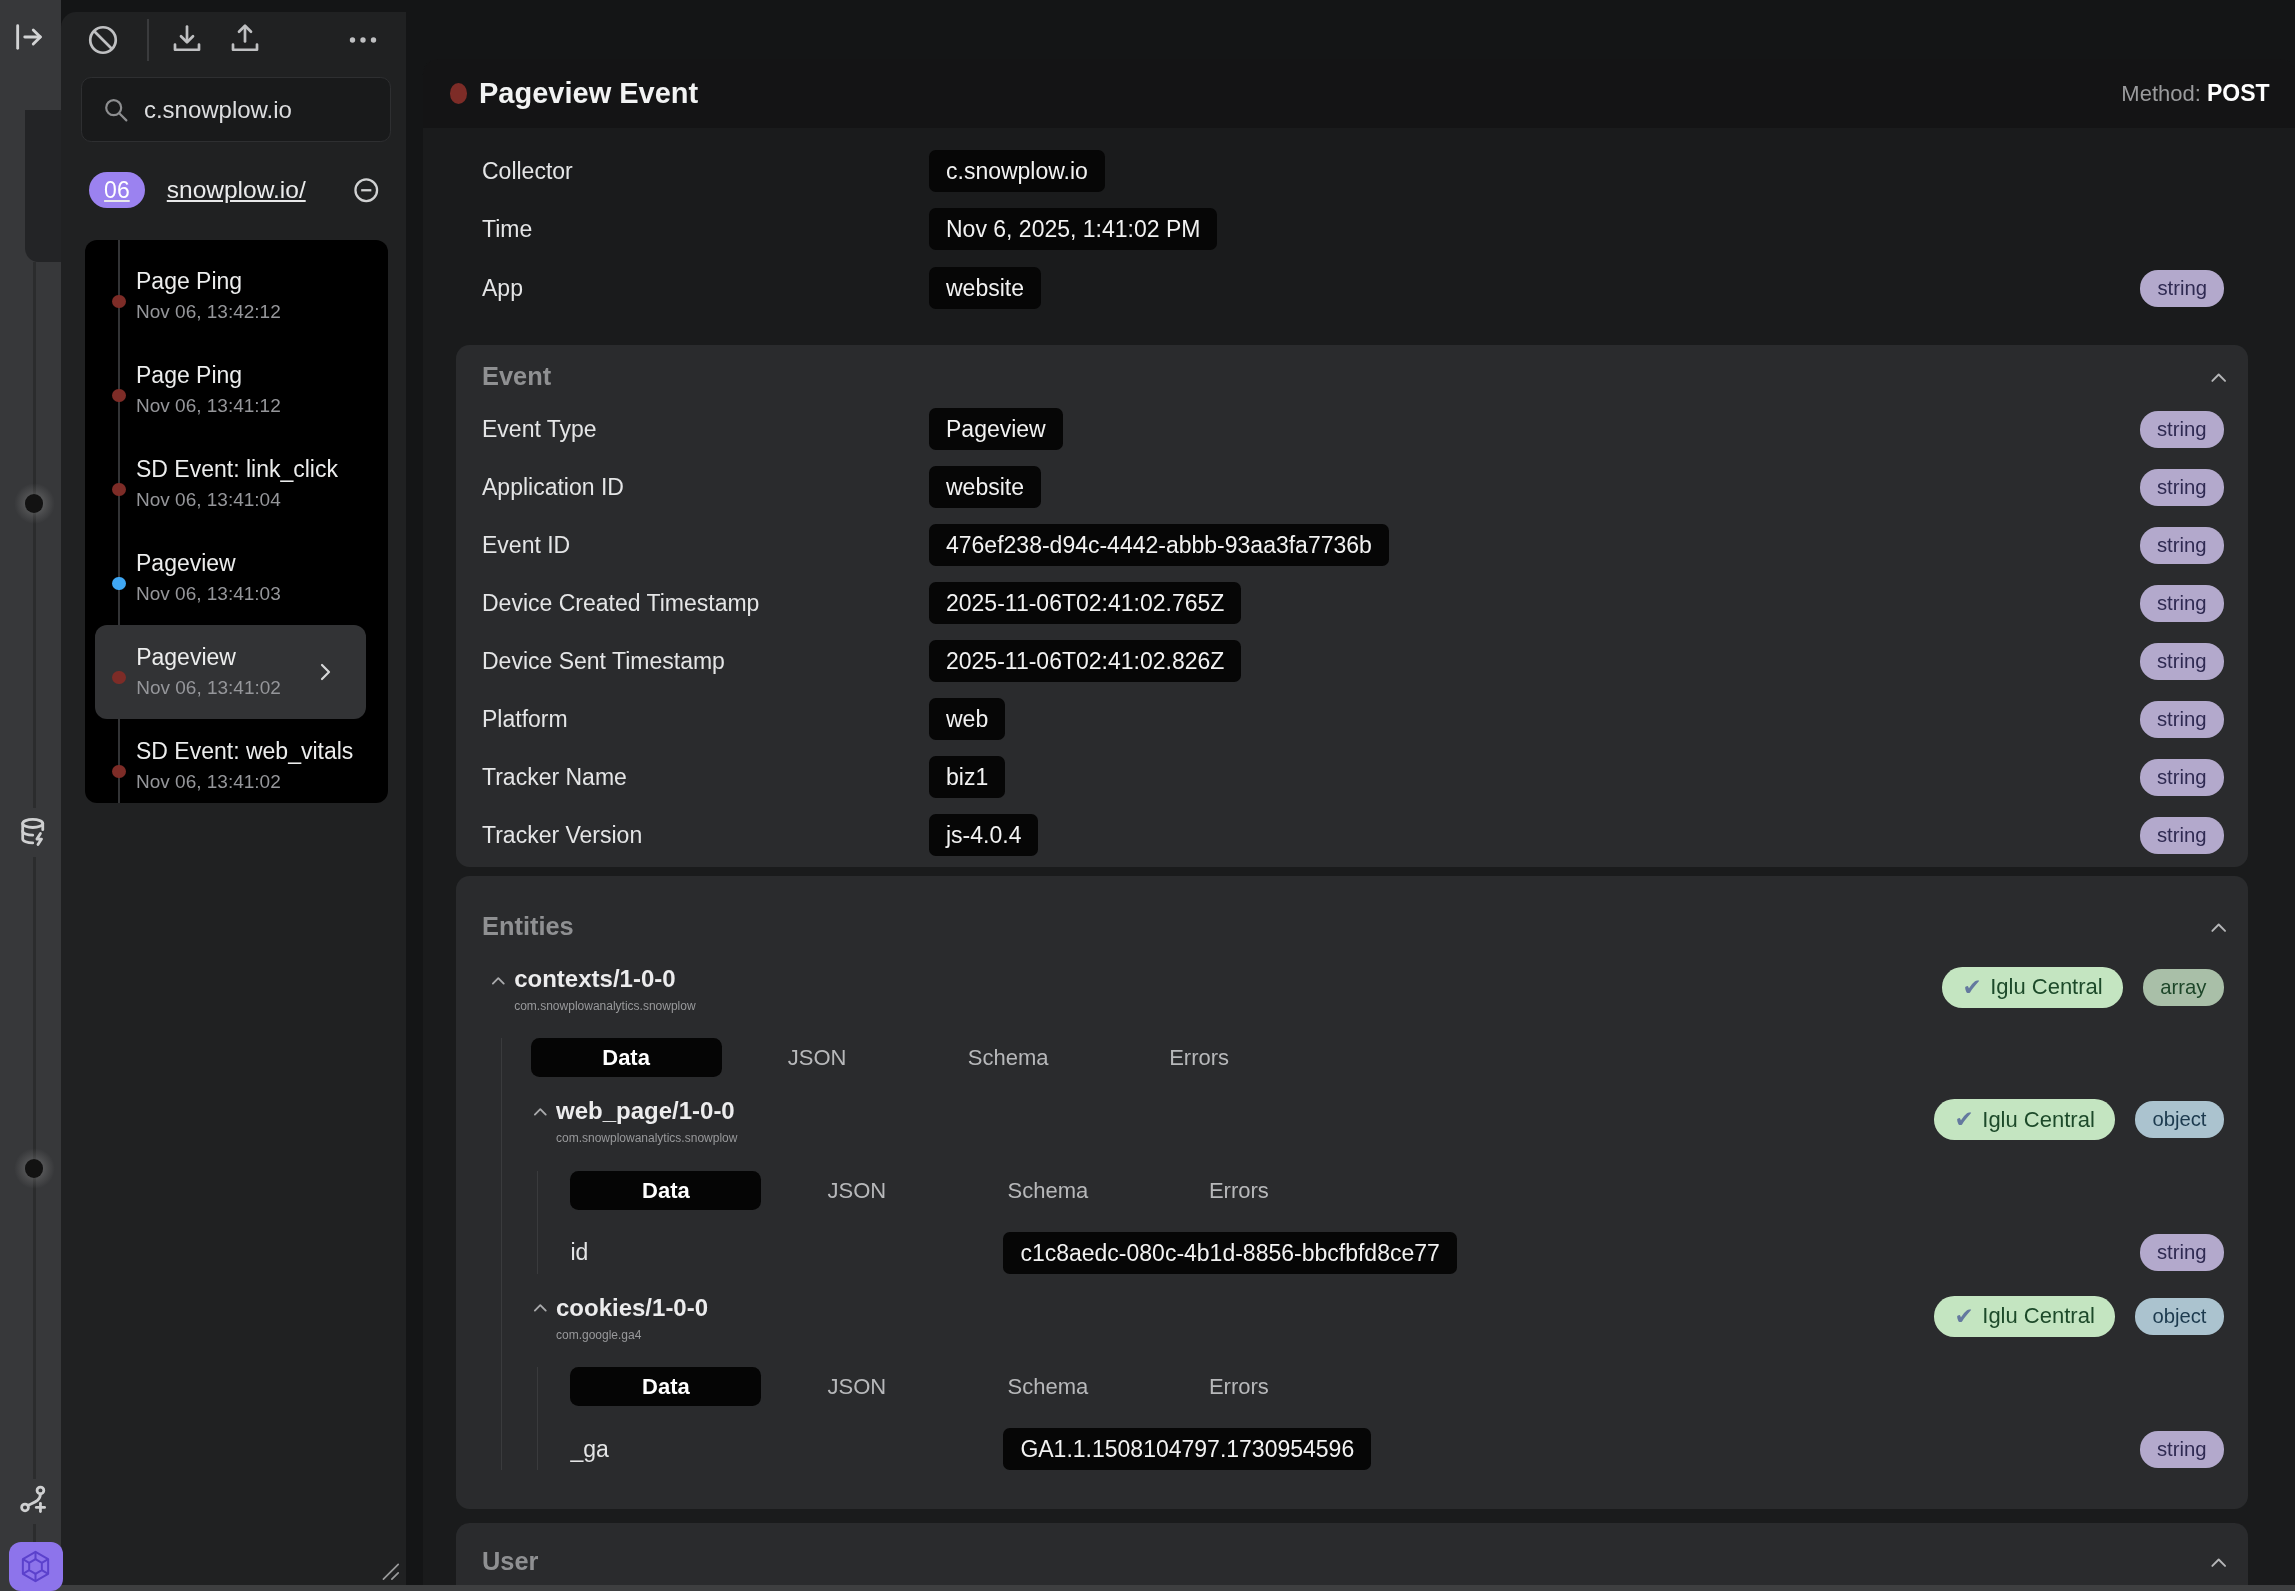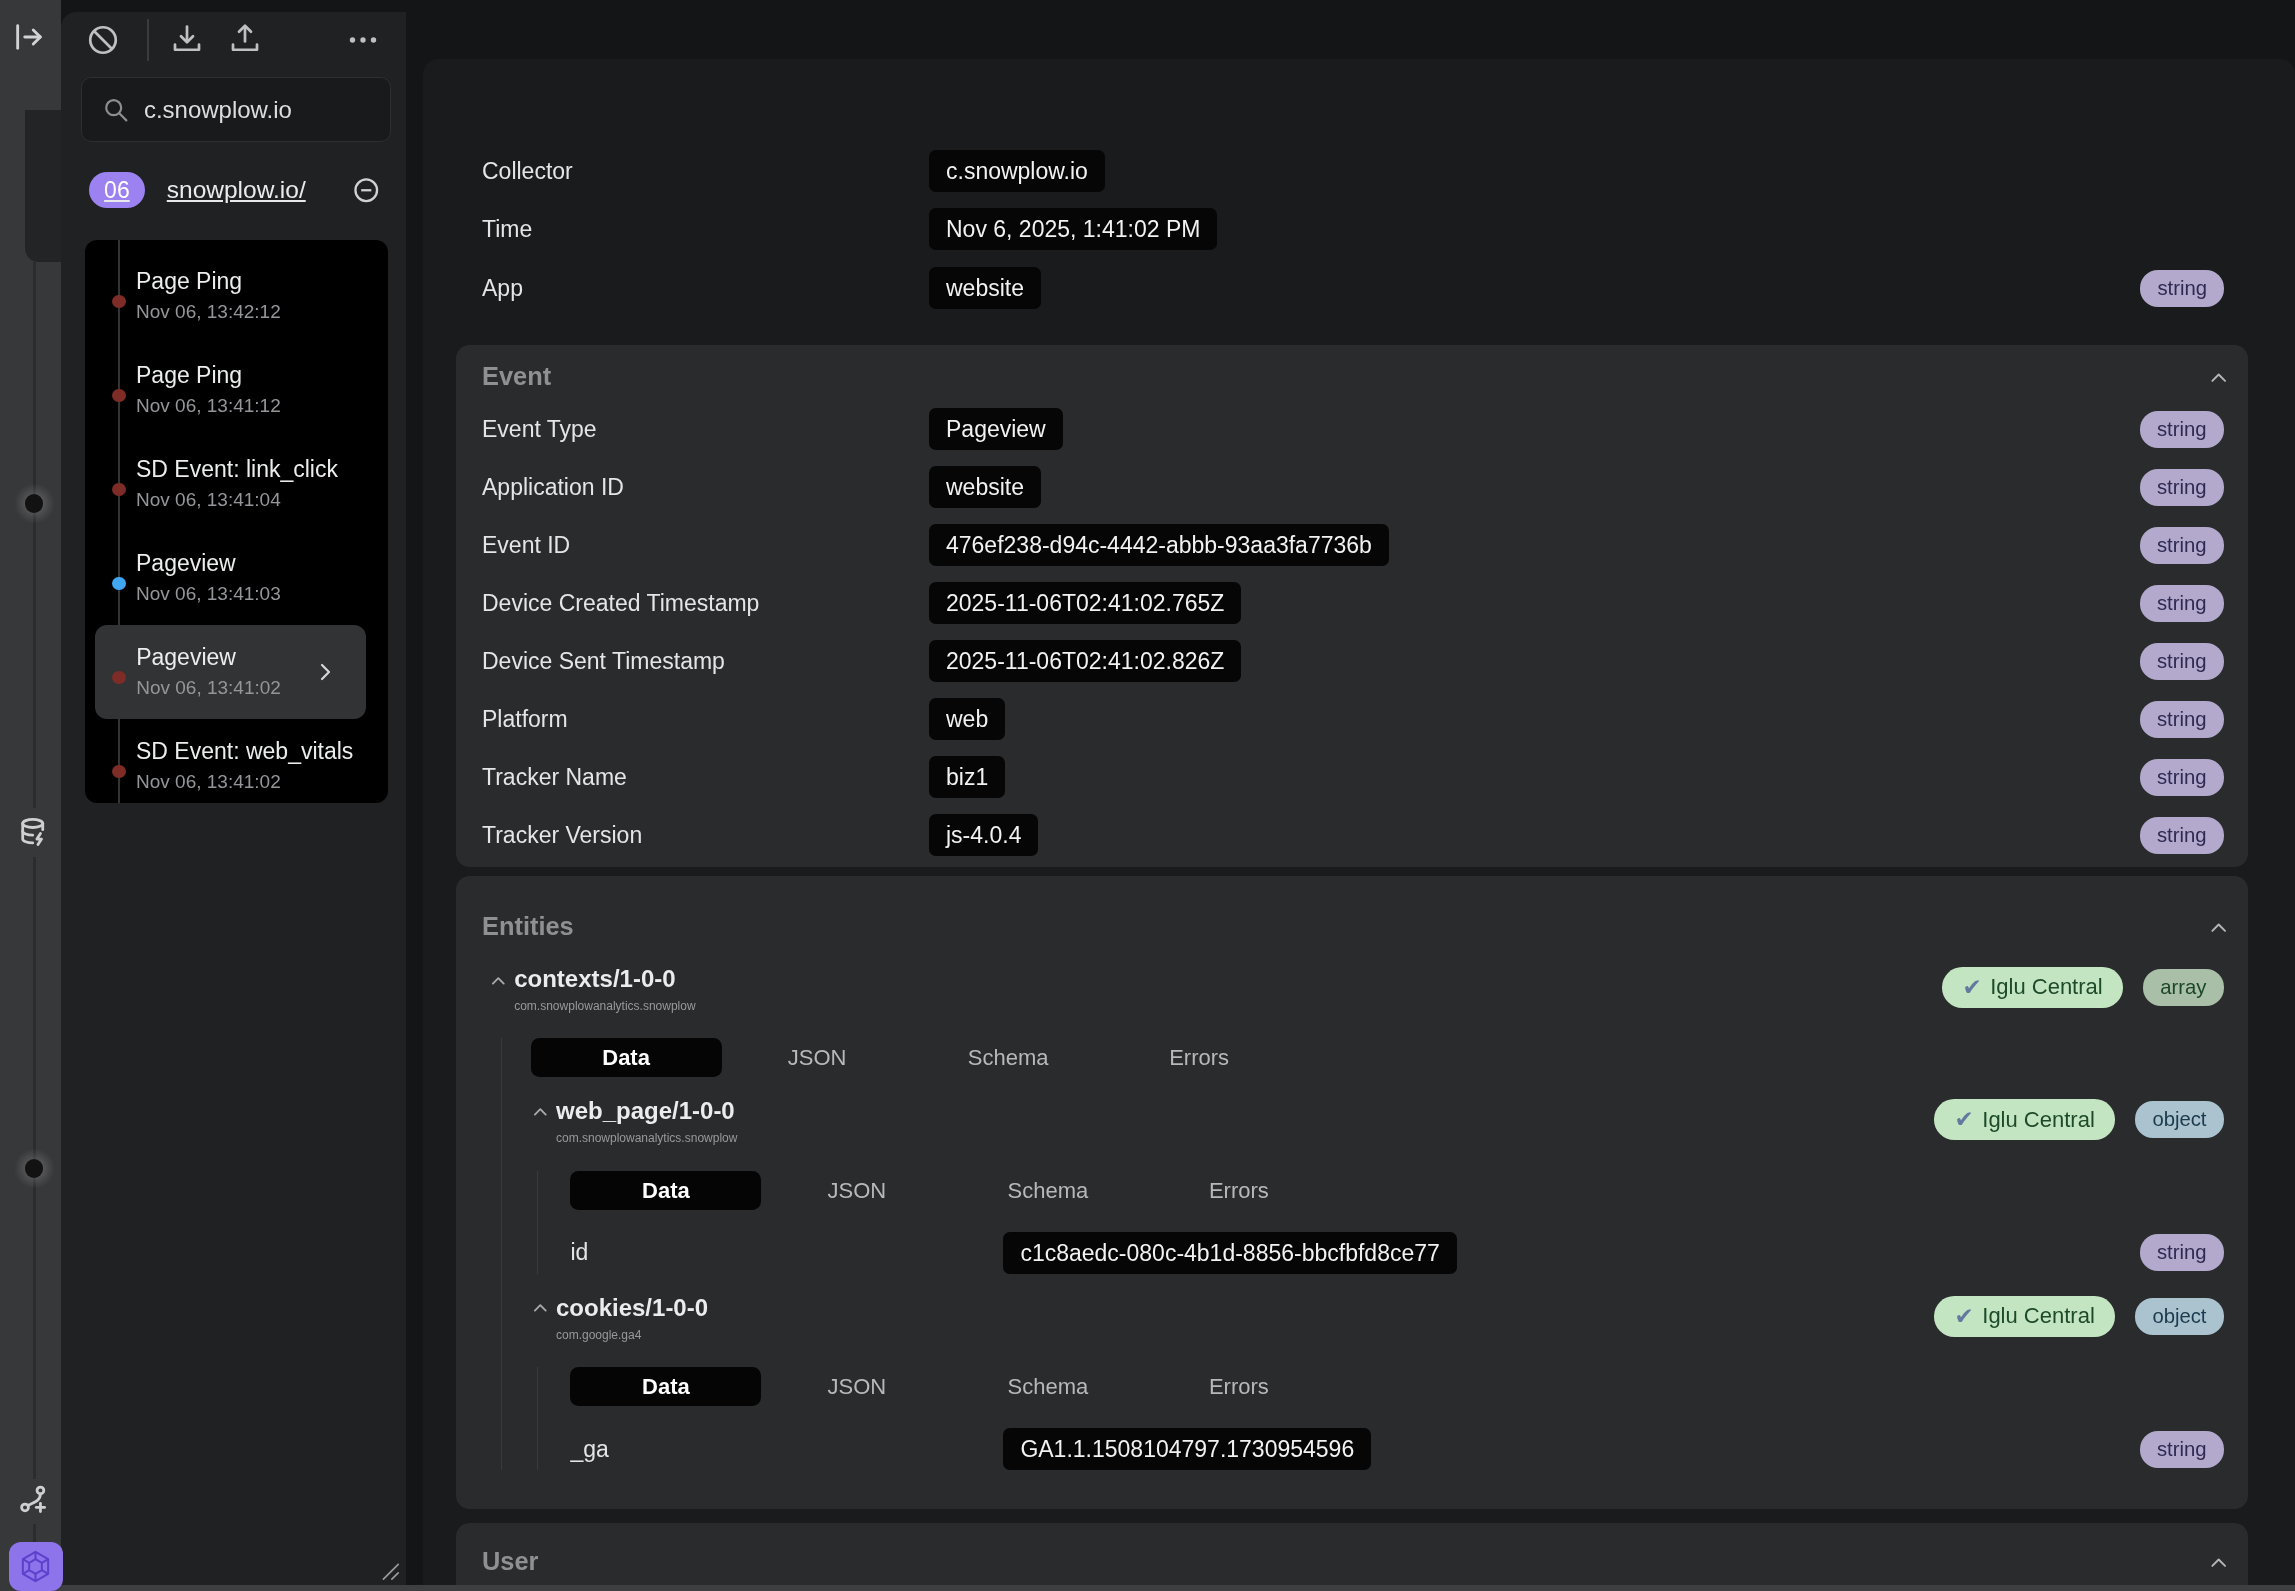--- a/index.html
+++ b/index.html
@@ -267,20 +267,28 @@
 
     <div class="sb-resize">
       <svg viewBox="0 0 24 24" fill="none" stroke="currentColor" stroke-width="1.6" stroke-linecap="round">
           <path d="M21 7L7 21"></path>
           <path d="M21 15l-6 6"></path>
         </svg>
     </div>
   </div>
 
   <div class="main">
+    <div class="main-header">
+      <span class="hdr-dot"></span>
+      <span class="hdr-title">Pageview Event</span>
+      <span class="hdr-method">
+        <span>Method:</span>
+        <b>POST</b>
+      </span>
+    </div>
 
     <div class="ov-row ovr0">
       <span class="label">Collector</span>
       <span class="chip">c.snowplow.io</span>
     </div>
     <div class="ov-row ovr1">
       <span class="label">Time</span>
       <span class="chip">Nov 6, 2025, 1:41:02 PM</span>
     </div>
     <div class="ov-row ovr2">

